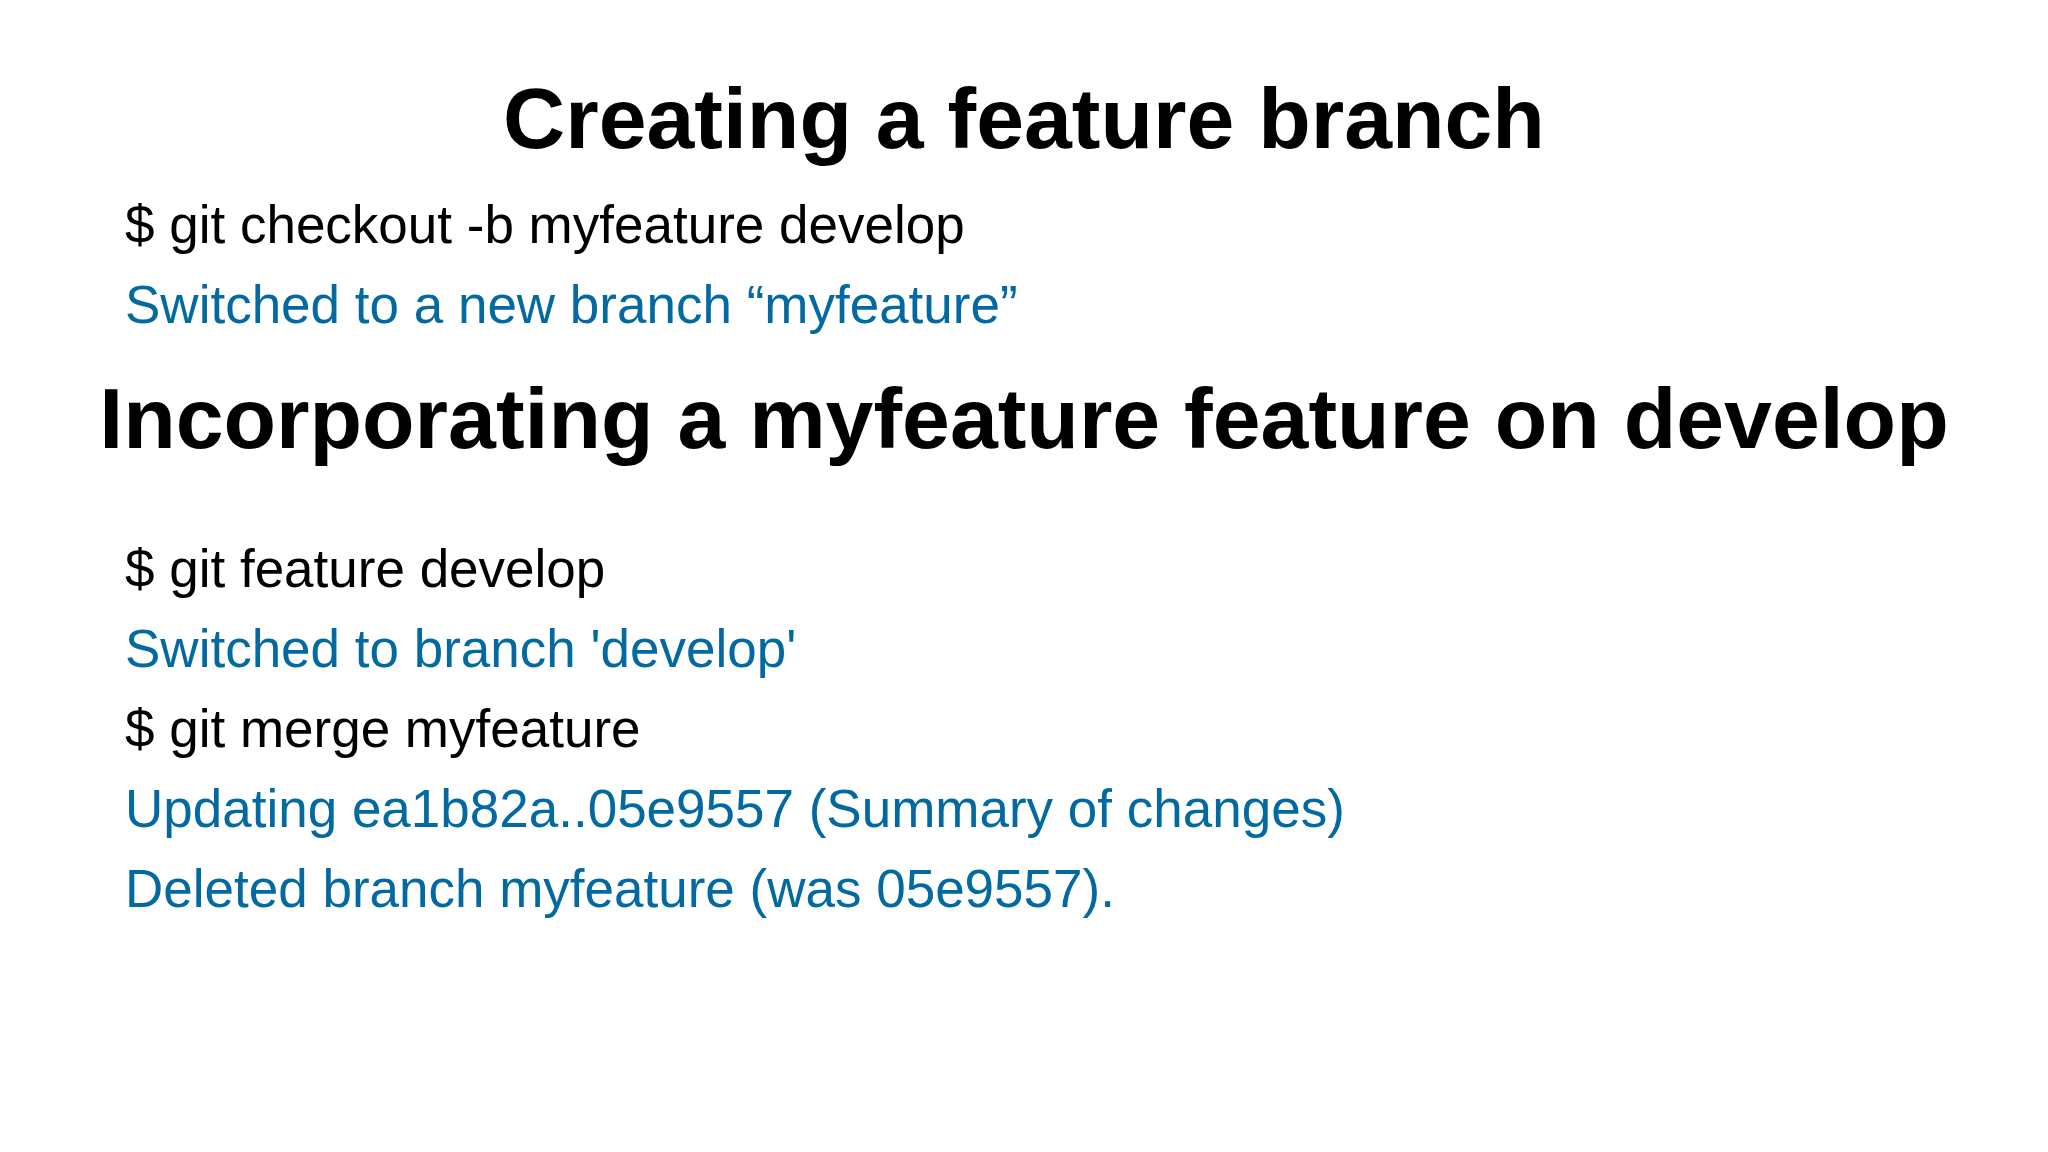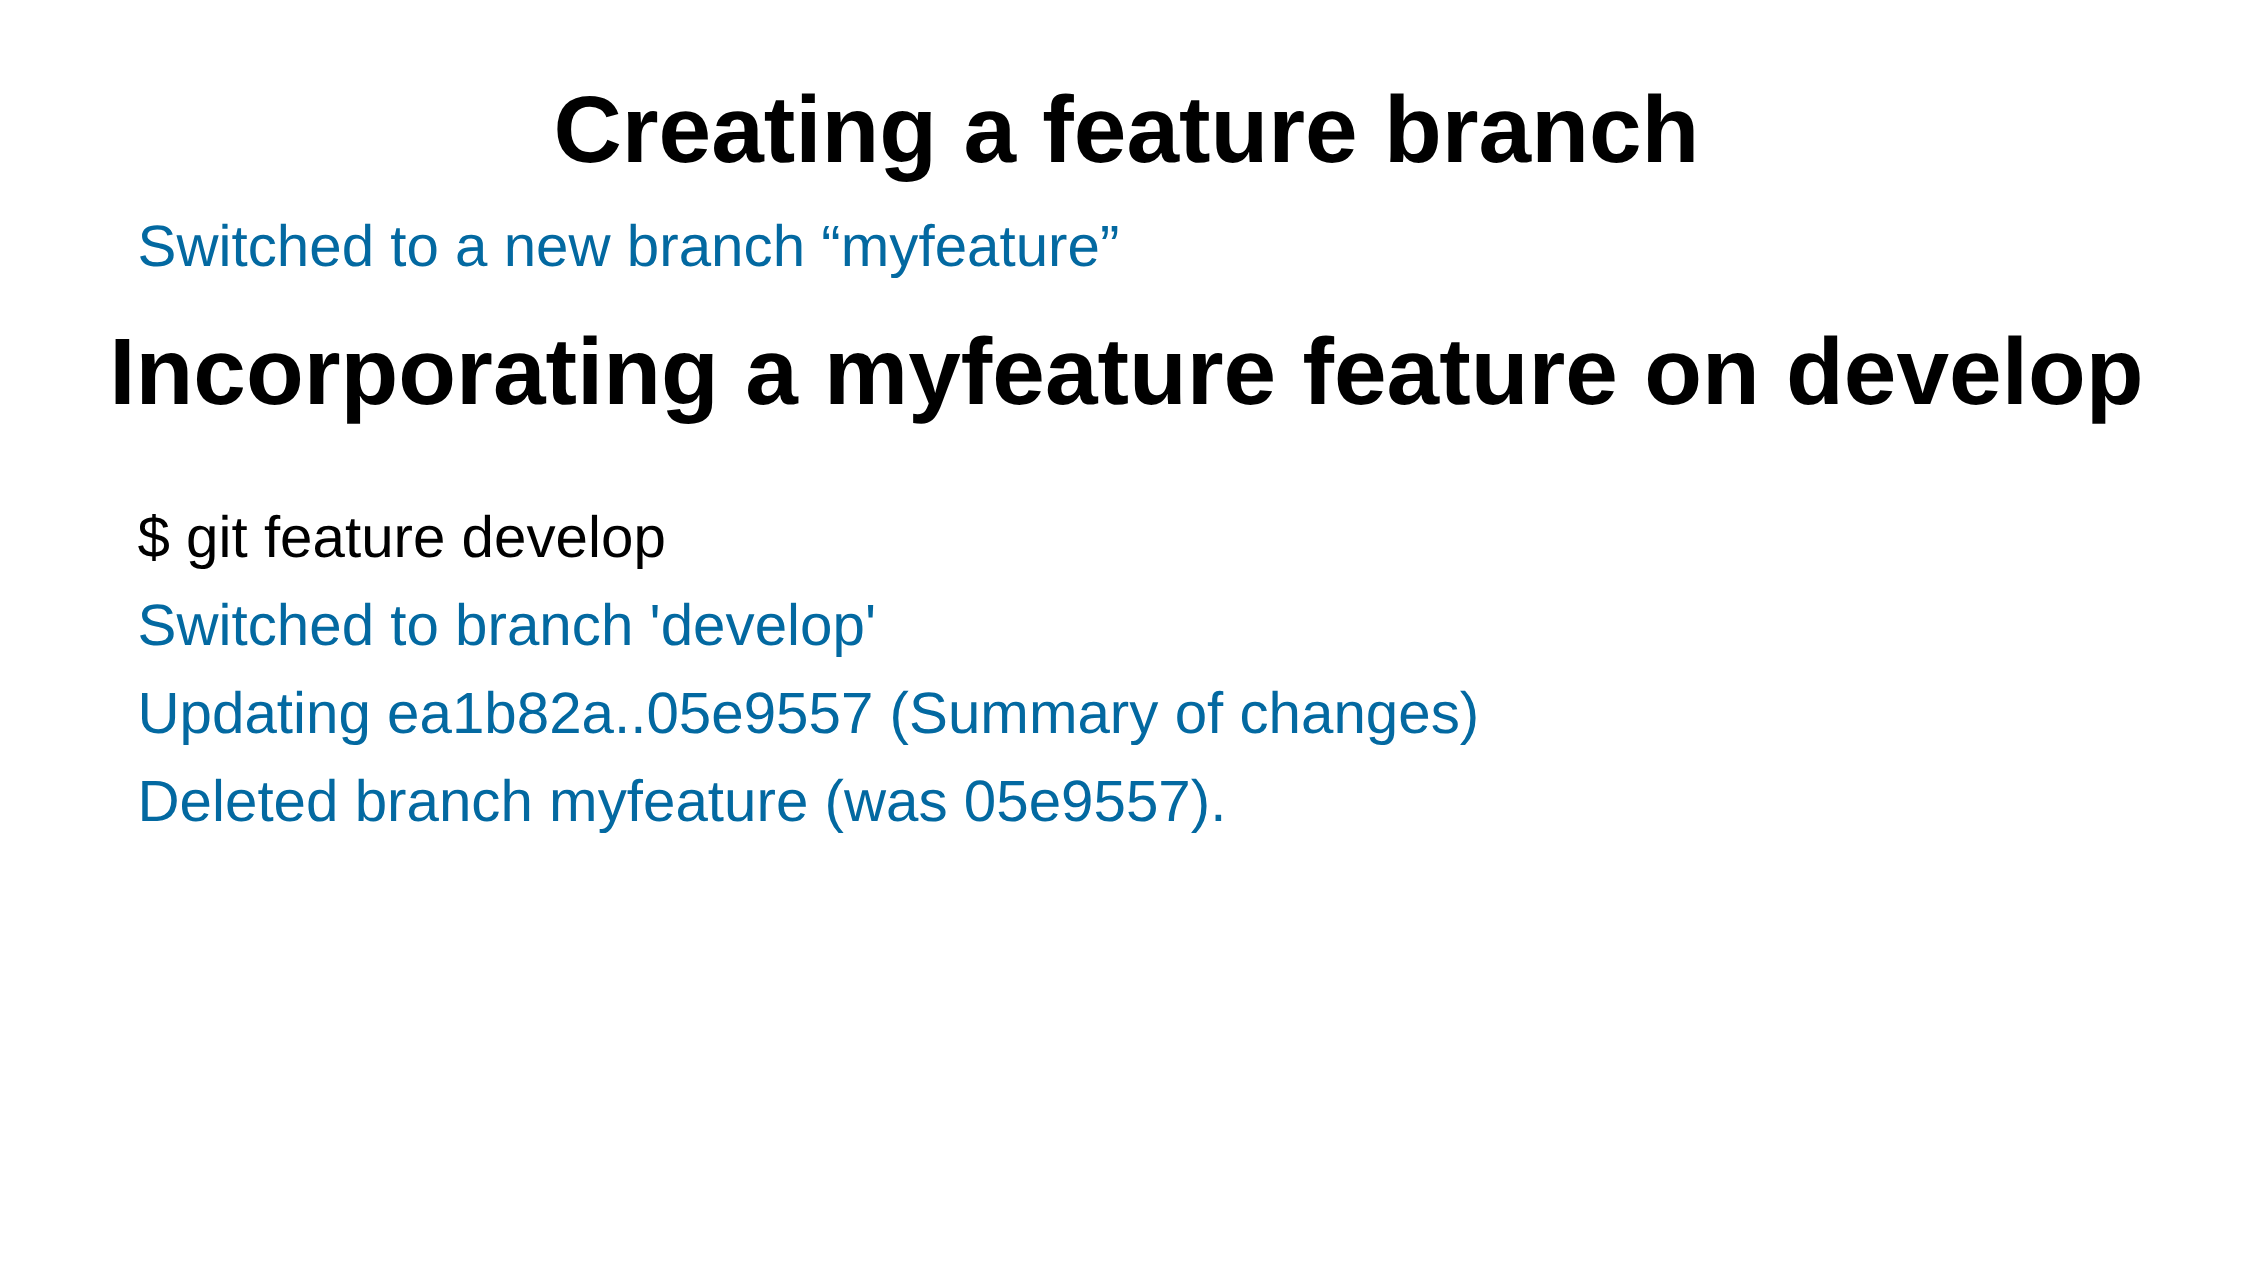--- a/index.html
+++ b/index.html
@@ -49,25 +49,27 @@
   }
 </style>
 </head>
 <body>
 
 <div class="slide">
 
   <div class="heading">Creating a feature branch</div>
 
   <div class="codeblock first">
+    <div class="command">$ git checkout -b myfeature develop</div>
     <div class="output">Switched to a new branch “myfeature”</div>
   </div>
 
   <div class="heading second">Incorporating a myfeature feature on develop</div>
 
   <div class="codeblock second">
     <div class="command">$ git feature develop</div>
     <div class="output">Switched to branch 'develop'</div>
+    <div class="command">$ git merge myfeature</div>
     <div class="output">Updating ea1b82a..05e9557 (Summary of changes)</div>
     <div class="output">Deleted branch myfeature (was 05e9557).</div>
   </div>
 
 </div>
 
 </body></html>

